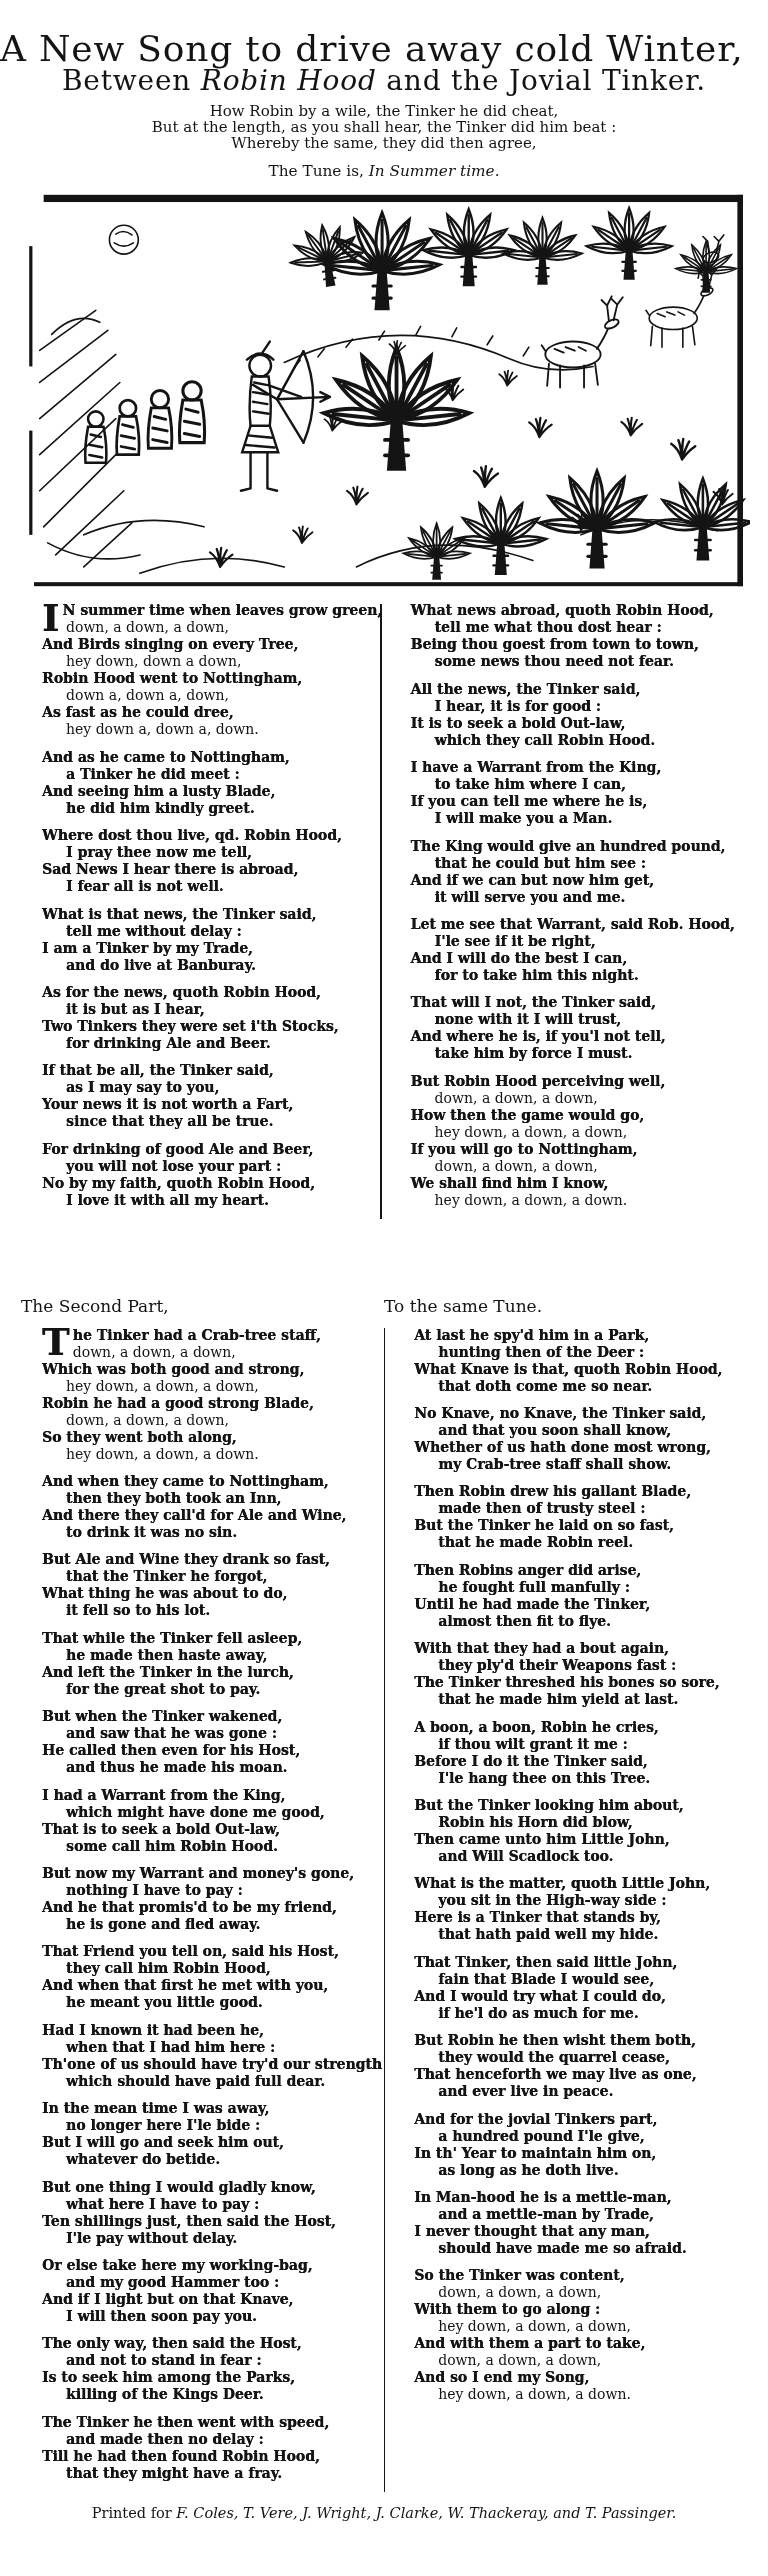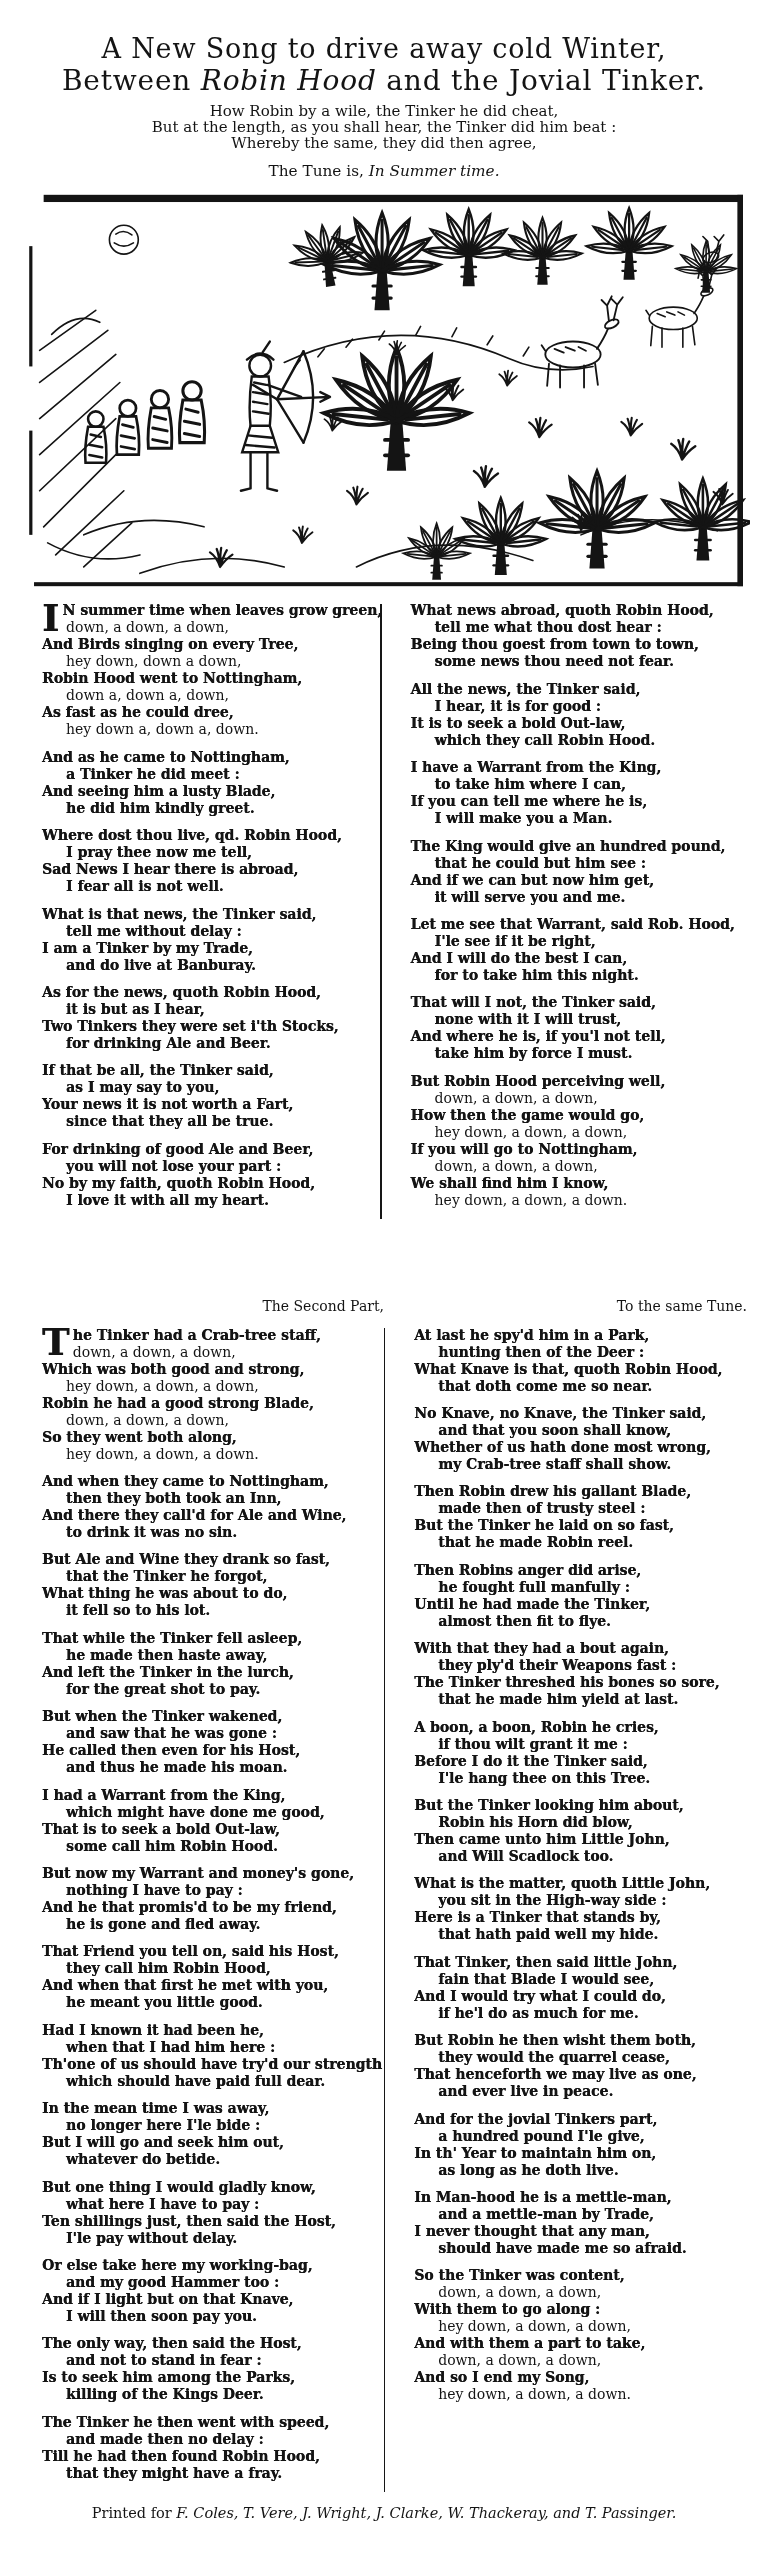--- a/index.html
+++ b/index.html
@@ -1,41 +1,41 @@
 <!DOCTYPE html>
 <html style="font-size:13px"><head>
 <meta charset="utf-8">
 <style>
   html,body{margin:0;padding:0;background:#ffffff;}
   .page{
     width:768px;height:2576px;overflow:hidden;box-sizing:border-box;
     background:#ffffff;color:#141414;position:relative;
     font-family:"DejaVu Serif",serif;padding-top:34px;
   }
-  .title1{font-size:27px;text-align:center;line-height:30.5px;letter-spacing:0.8px;}
+  .title1{font-size:36px;text-align:left;line-height:30.5px;letter-spacing:0.8px;}
   .title2{font-size:28px;text-align:center;line-height:32px;letter-spacing:0.8px;}
   .title2 .ital{font-style:italic;}
   .argument{margin-top:6.4px;text-align:center;}
   .arg-line{font-size:15px;line-height:16px;}
   .tune-line{font-size:15.3px;line-height:17.7px;text-align:center;margin-top:12px;}
   .tune-line .ital{font-style:italic;}
   .woodcut-wrap{margin:9.6px 18.5px 0 18.5px;height:401px;}
   .columns{display:flex;padding:0 21px;margin-top:11.2px;}
   .col{flex:1 1 0;padding-left:21px;box-sizing:border-box;}
   .divider{width:1.6px;background:#161616;margin:1.6px 8px 0 1.6px;}
   .stanza{margin-bottom:10.4px;}
   .line{font-size:14px;line-height:17px;white-space:nowrap;}
   .bl{font-weight:bold;text-shadow:0.3px 0 0 currentColor;}
   .rom{font-weight:normal;text-shadow:none;}
   .indent{padding-left:24px;}
   .dropcap::first-letter{
     font-size:37px;float:left;line-height:27px;margin:2.4px 3.2px 0 0;font-weight:bold;
   }
   .part2-header{display:flex;margin:77px 21px 9.6px 21px;}
-  .ph-half{flex:1 1 0;text-align:right;font-size:14px;line-height:21px;}
+  .ph-half{flex:1 1 0;text-align:left;font-size:17px;line-height:21px;}
   .imprint{font-size:14.5px;text-align:center;margin-top:12px;line-height:19px;}
   .imprint .ital{font-style:italic;}
   svg .ink{stroke:#141414;stroke-width:2;fill:none;stroke-linecap:round;}
 </style>
 </head>
 <body>
 
 <div class="page">
 
   <div class="title1">A New Song to drive away cold Winter,</div>

